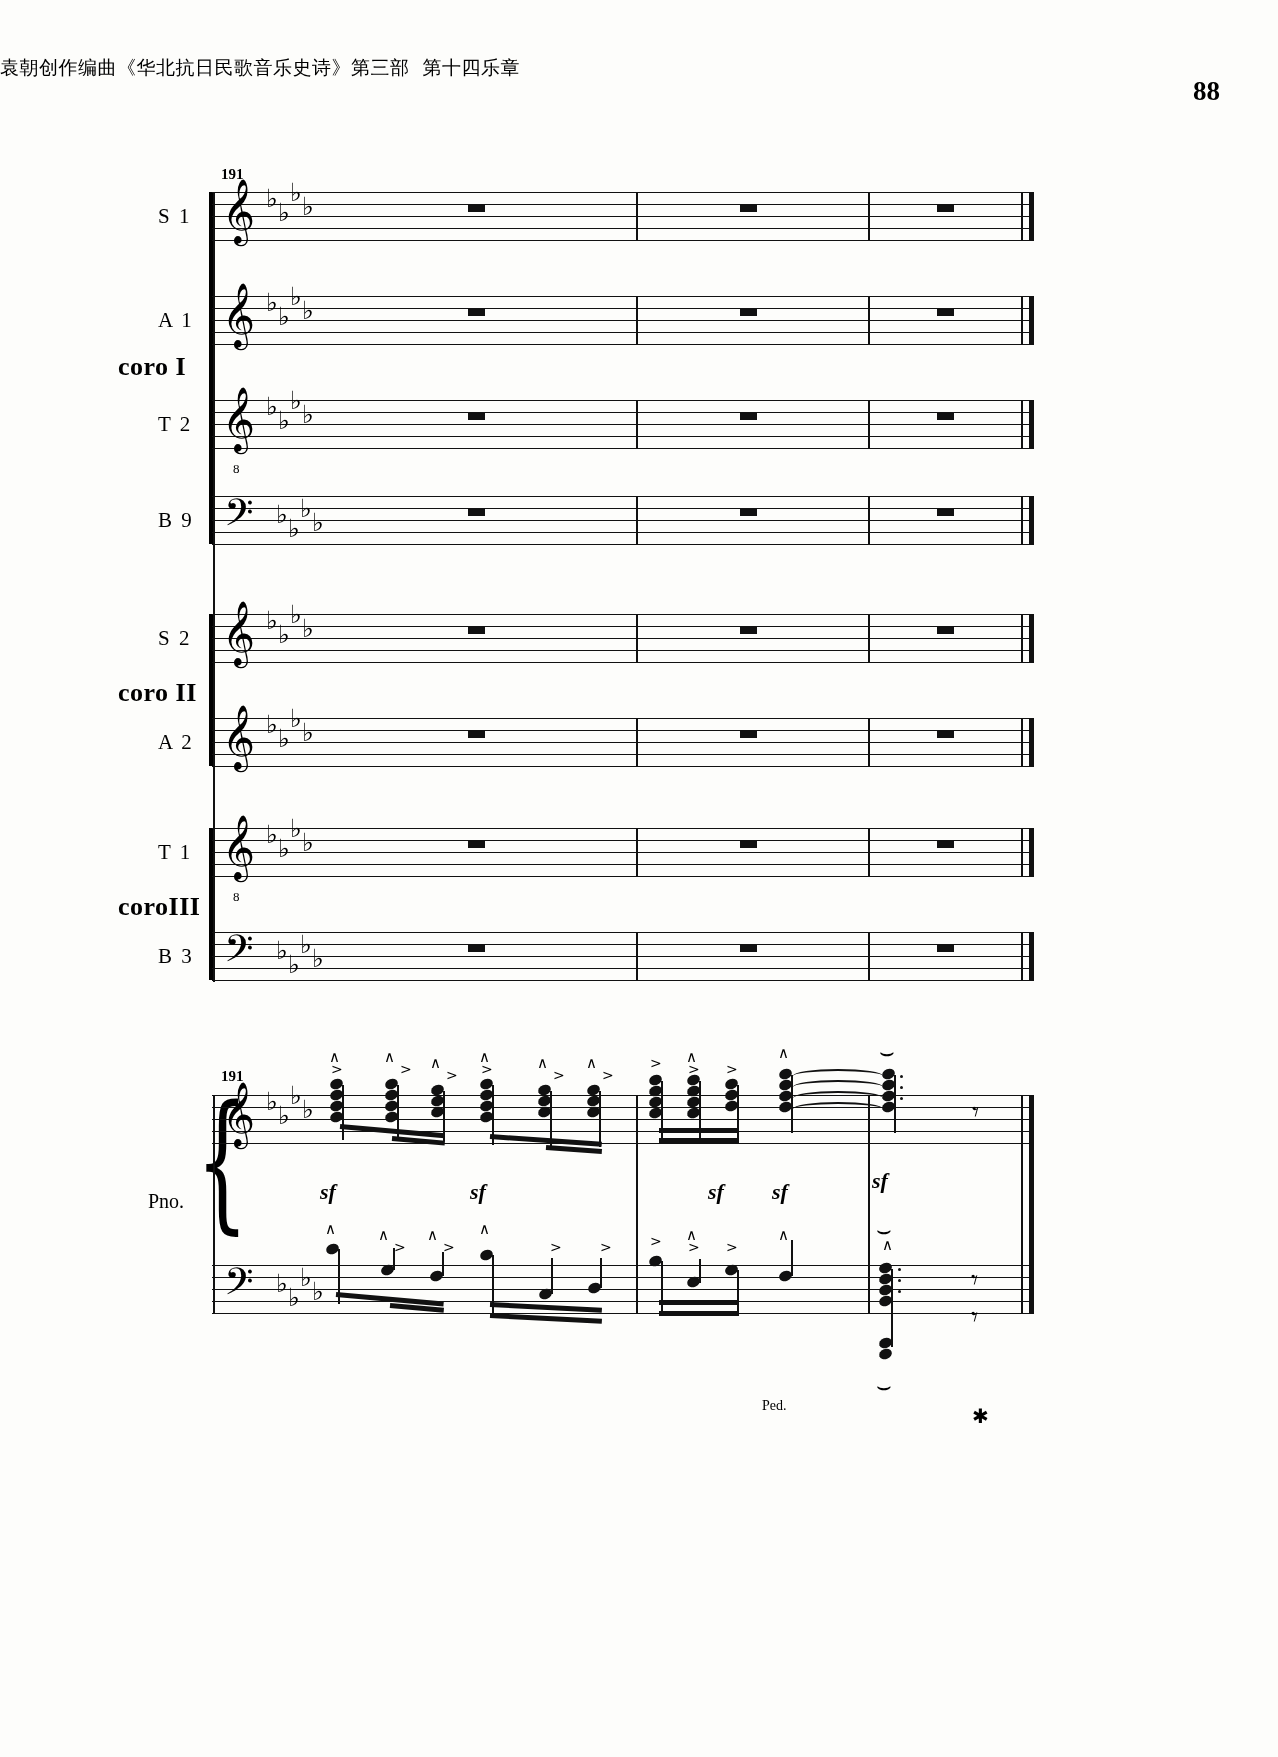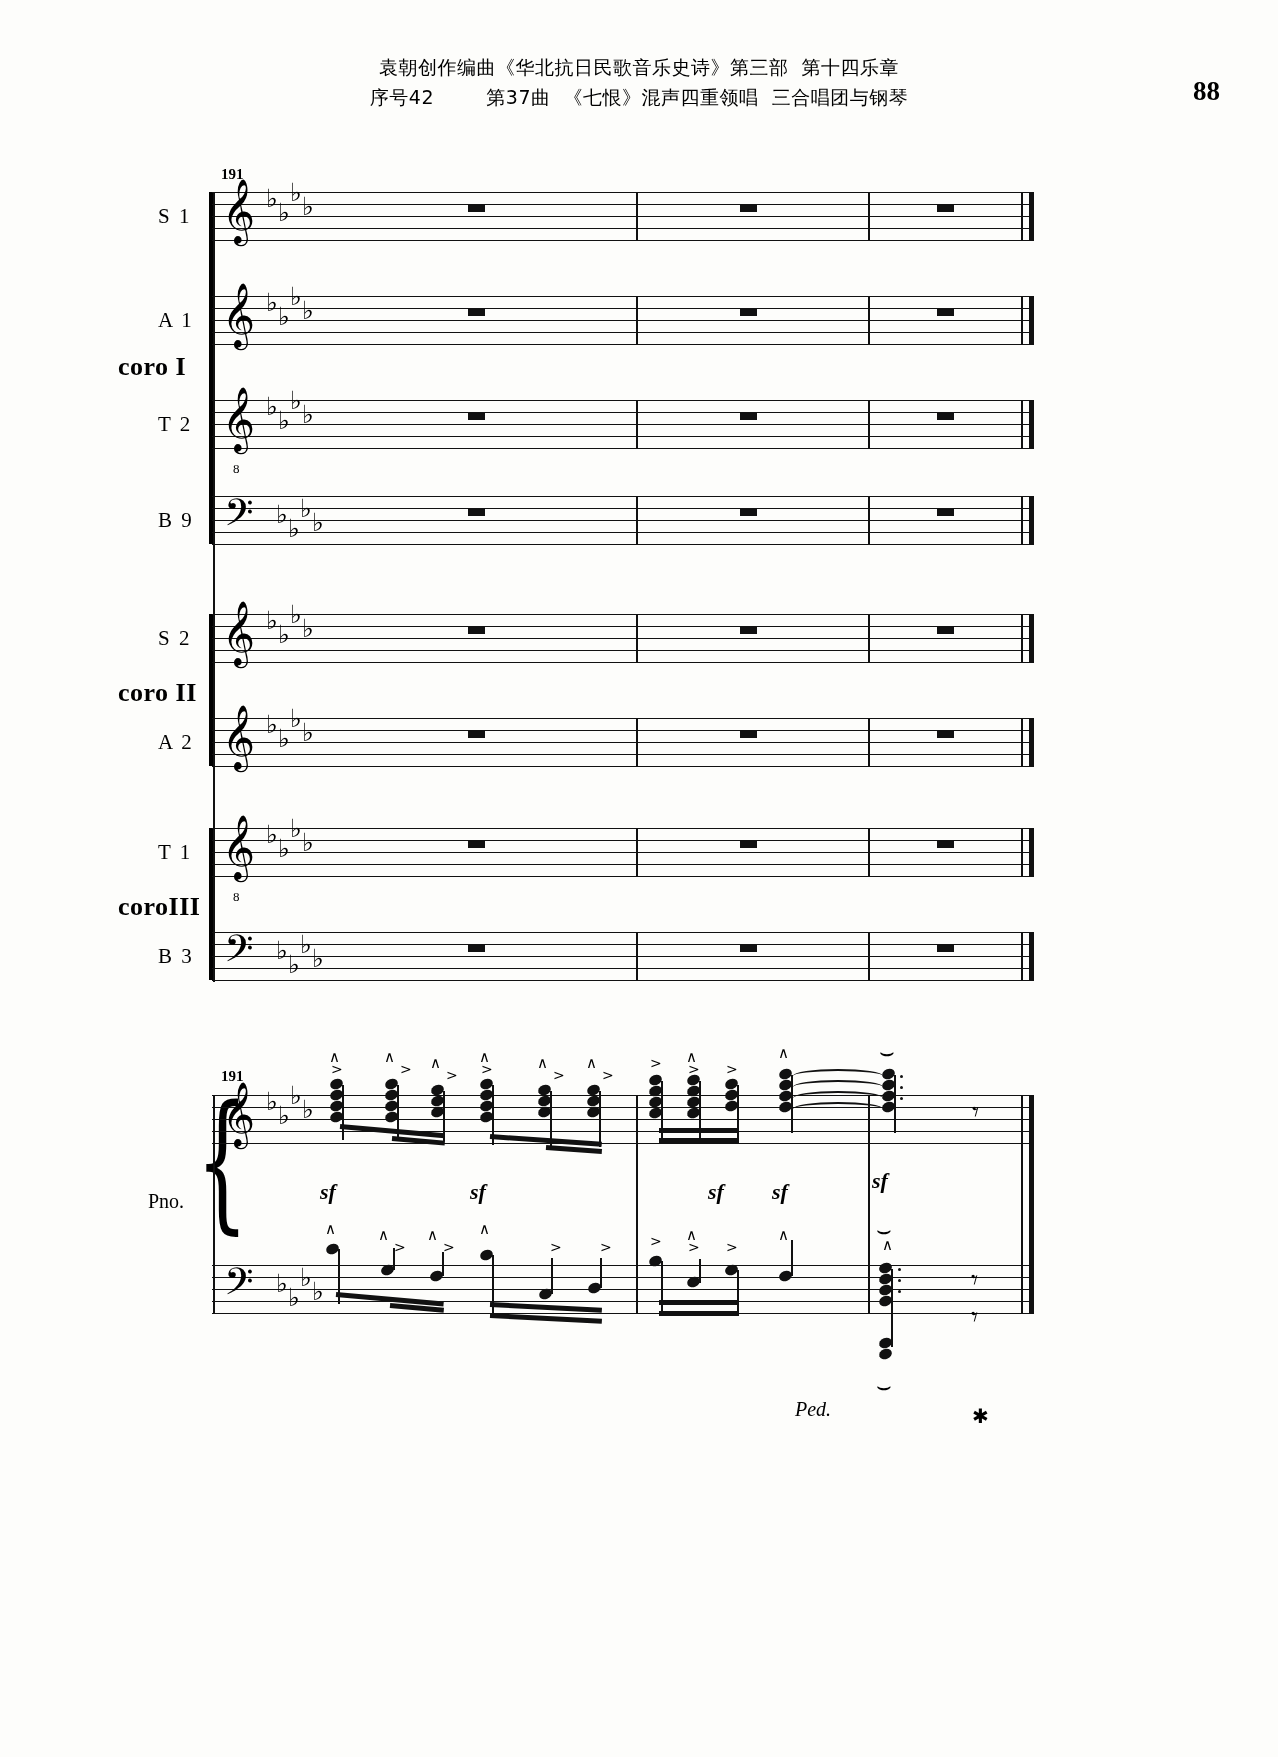--- a/index.html
+++ b/index.html
@@ -18,21 +18,20 @@
     overflow: hidden;
     background: #fdfdfb;
   }
 
   
   .header-block {
     position: absolute;
     left: 0;
     top: 52px;
     width: 1278px;
-    text-align: center;
   }
   .title-line {
     font-family: "DejaVu Sans", sans-serif;
     font-size: 19px;
     letter-spacing: 0.5px;
     line-height: 30px;
     white-space: pre;
   }
   .page-number {
     position: absolute;
@@ -163,23 +162,21 @@
   .dyn {
     position: absolute;
     font-family: "Liberation Serif", serif;
     font-style: italic;
     font-weight: bold;
     font-size: 22px;
   }
   .ped {
     position: absolute;
     font-family: "Liberation Serif", serif;
-    font-style: italic;
-    font-size: 20px;
-    margin-left: 33px;
+    font-size: 14px;
   }
   .star {
     position: absolute;
     font-family: "DejaVu Sans", sans-serif;
     font-size: 20px;
   }
   .fermata {
     position: absolute;
     font-family: "DejaVu Sans", sans-serif;
     font-size: 24px;
@@ -209,21 +206,20 @@
     border-radius: 50%;
   }
 </style>
 </head>
 <body>
 
 <div id="page">
 
   <div class="header-block">
     <div class="title-line">袁朝创作编曲《华北抗日民歌音乐史诗》第三部  第十四乐章</div>
-    <div class="title-line">序号42        第37曲  《七恨》混声四重领唱  三合唱团与钢琴</div>
   </div>
   <div class="page-number">88</div>
 
   <div class="grp-bar" style="left:209px; top:192px; height:352px;"></div>
   <div class="grp-label" style="left:118px; top:352px;">coro I</div>
 
   <div class="measnum" style="left:221px; top:166px;">191</div>
 
   <div class="staff" style="left:212px; top:192px; width:822px;">
     <div class="ln"></div>

